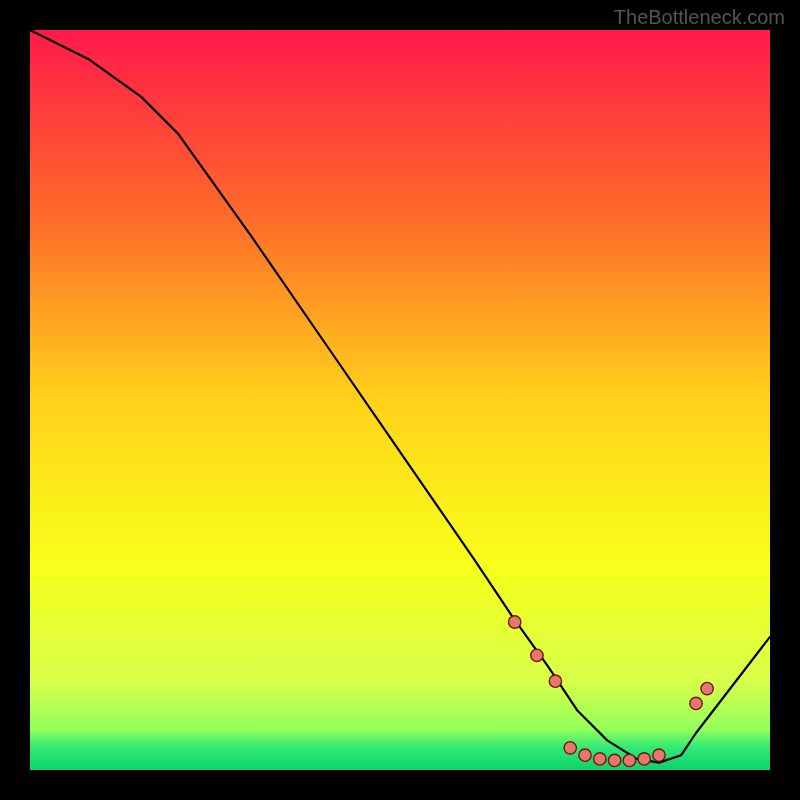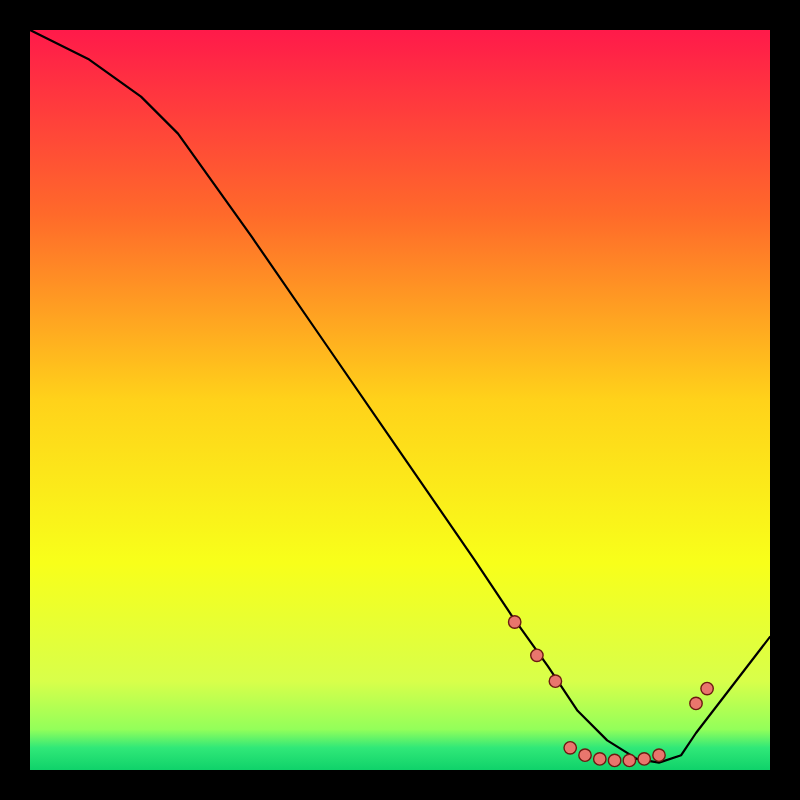--- a/index.html
+++ b/index.html
@@ -32,20 +32,21 @@
     height: 740px;
   }
   svg {
     display: block;
   }
 </style>
 </head>
 <body>
 
 <div class="container">
+  <div class="watermark">TheBottleneck.com</div>
   <div class="plot-area">
     <svg id="chart-svg" width="740" height="740" viewBox="0 0 740 740">
         <defs>
           <linearGradient id="bg-grad" x1="0" y1="0" x2="0" y2="1">
             <stop offset="0%" stop-color="#ff1a4a"></stop>
             <stop offset="25%" stop-color="#ff6a2a"></stop>
             <stop offset="50%" stop-color="#ffd21a"></stop>
             <stop offset="72%" stop-color="#f8ff1a"></stop>
             <stop offset="88%" stop-color="#d8ff4a"></stop>
             <stop offset="94.5%" stop-color="#93ff5a"></stop>

